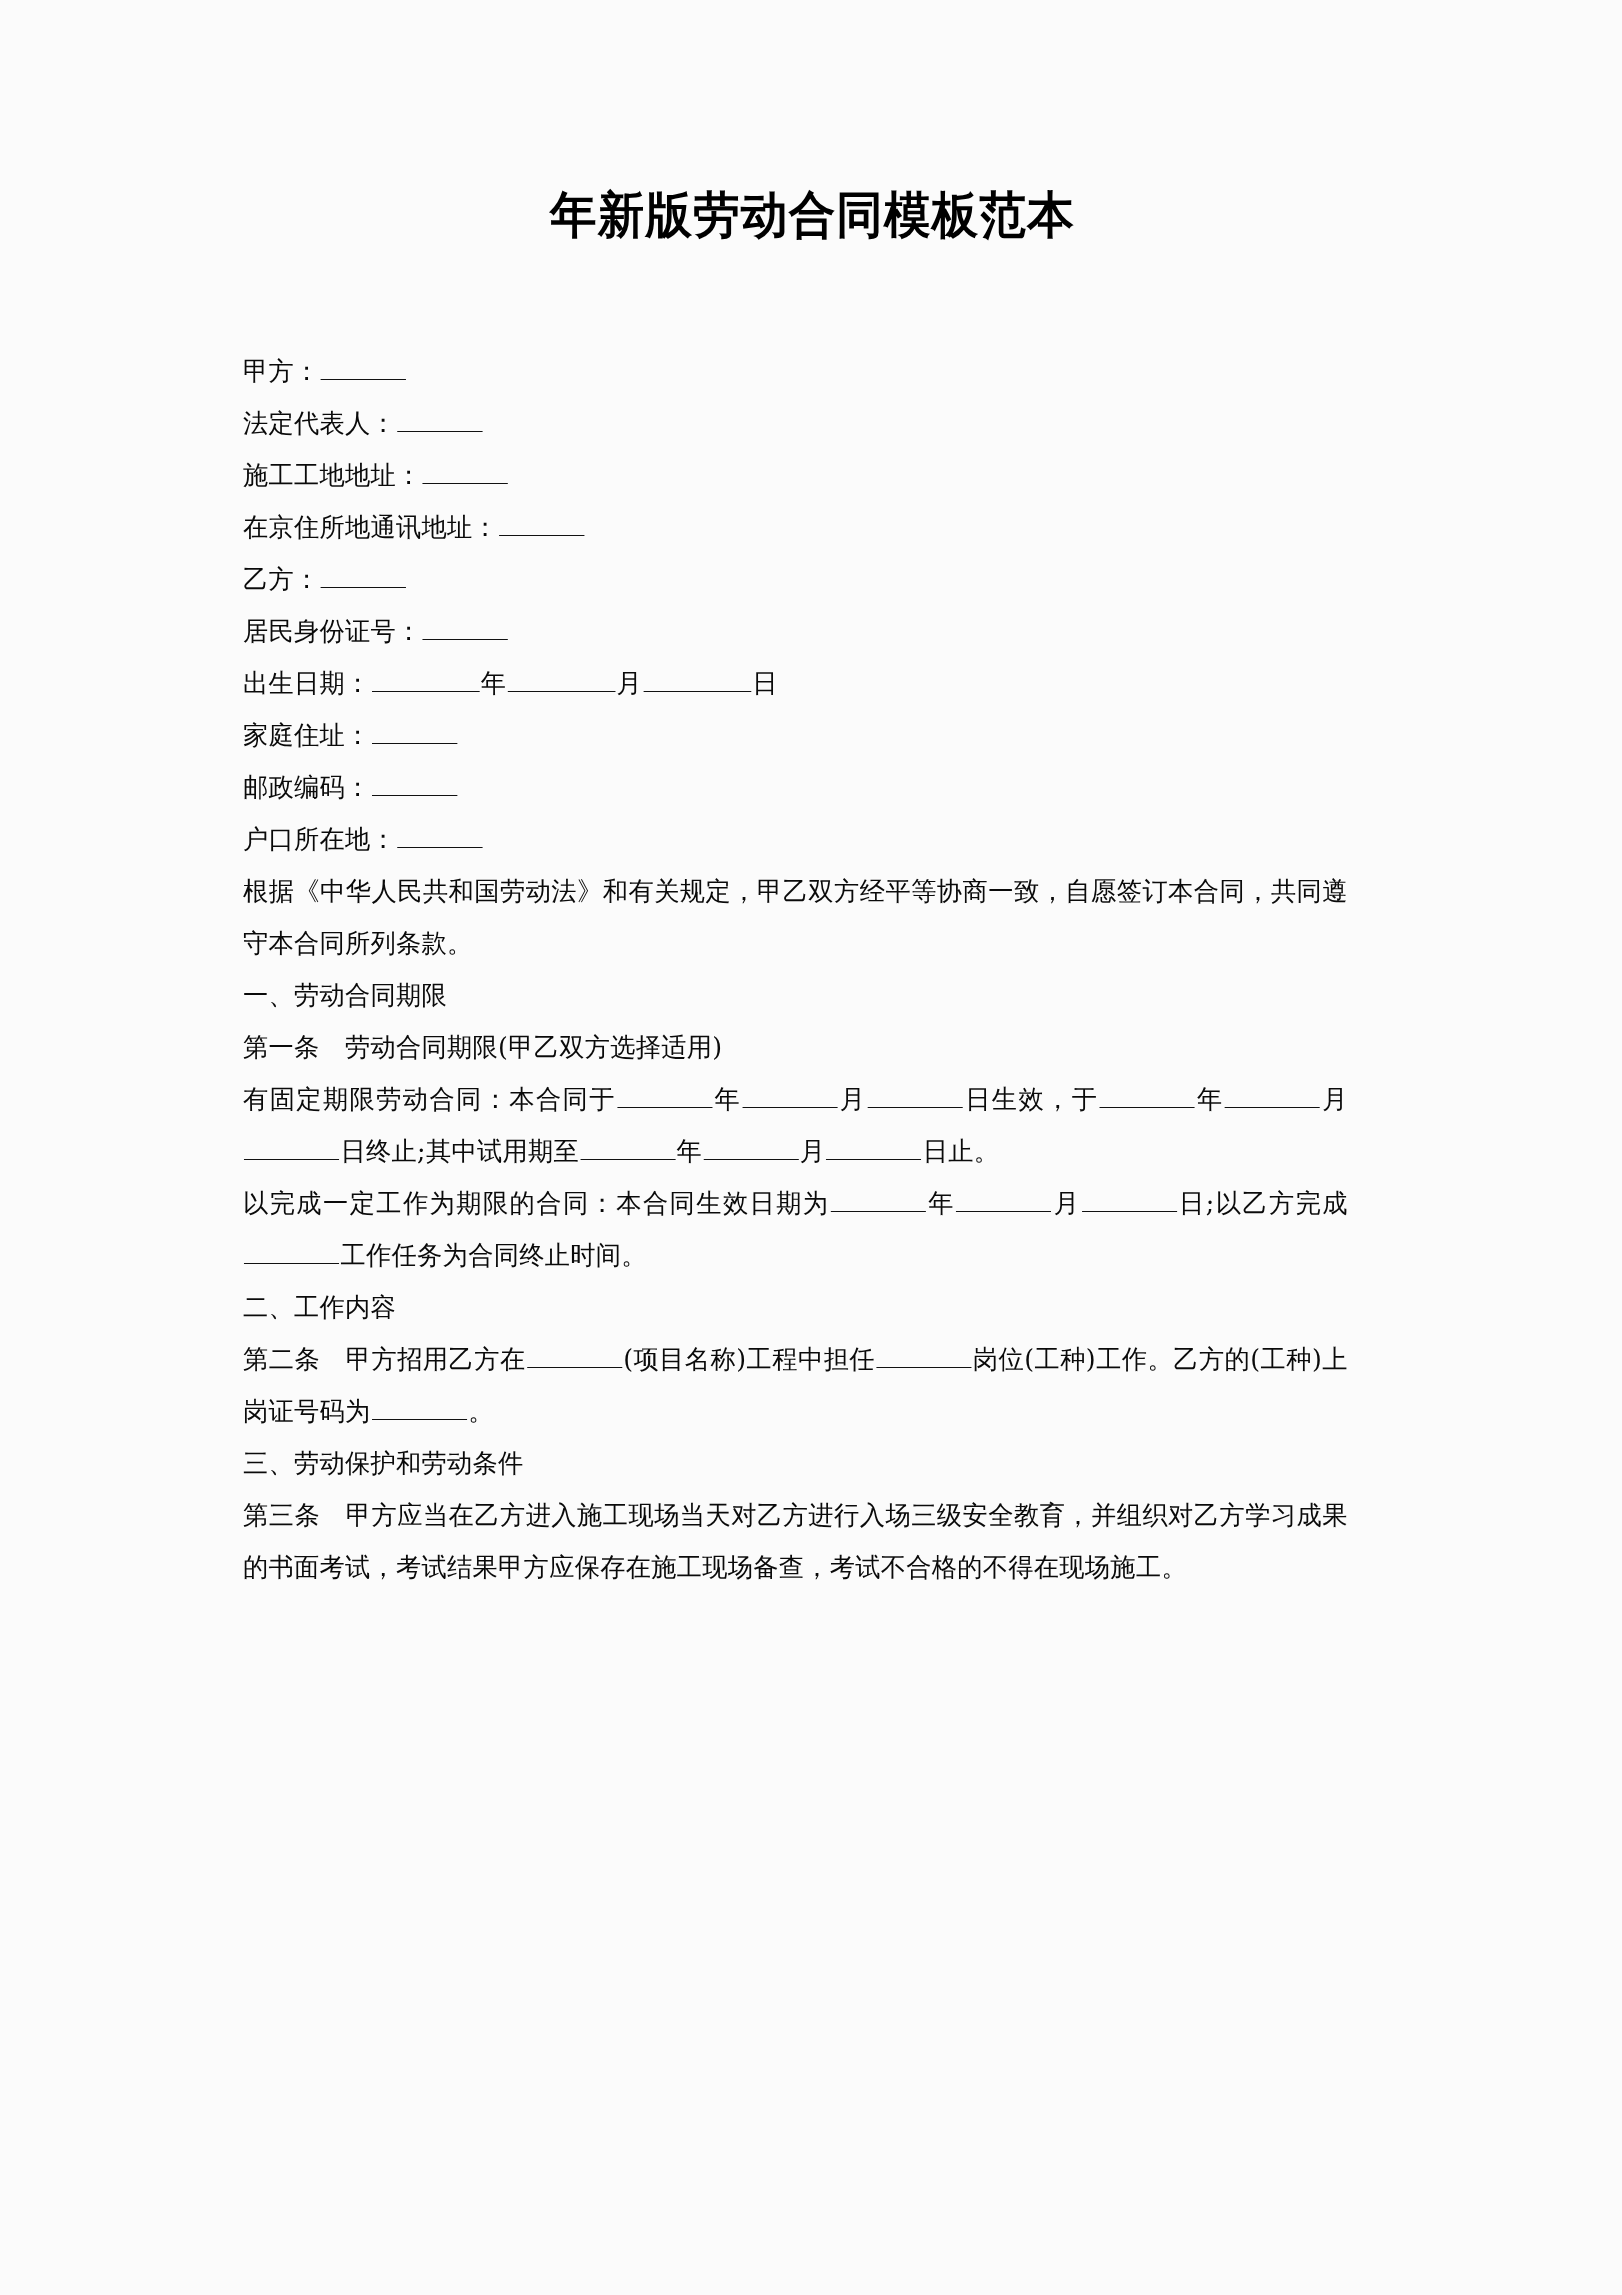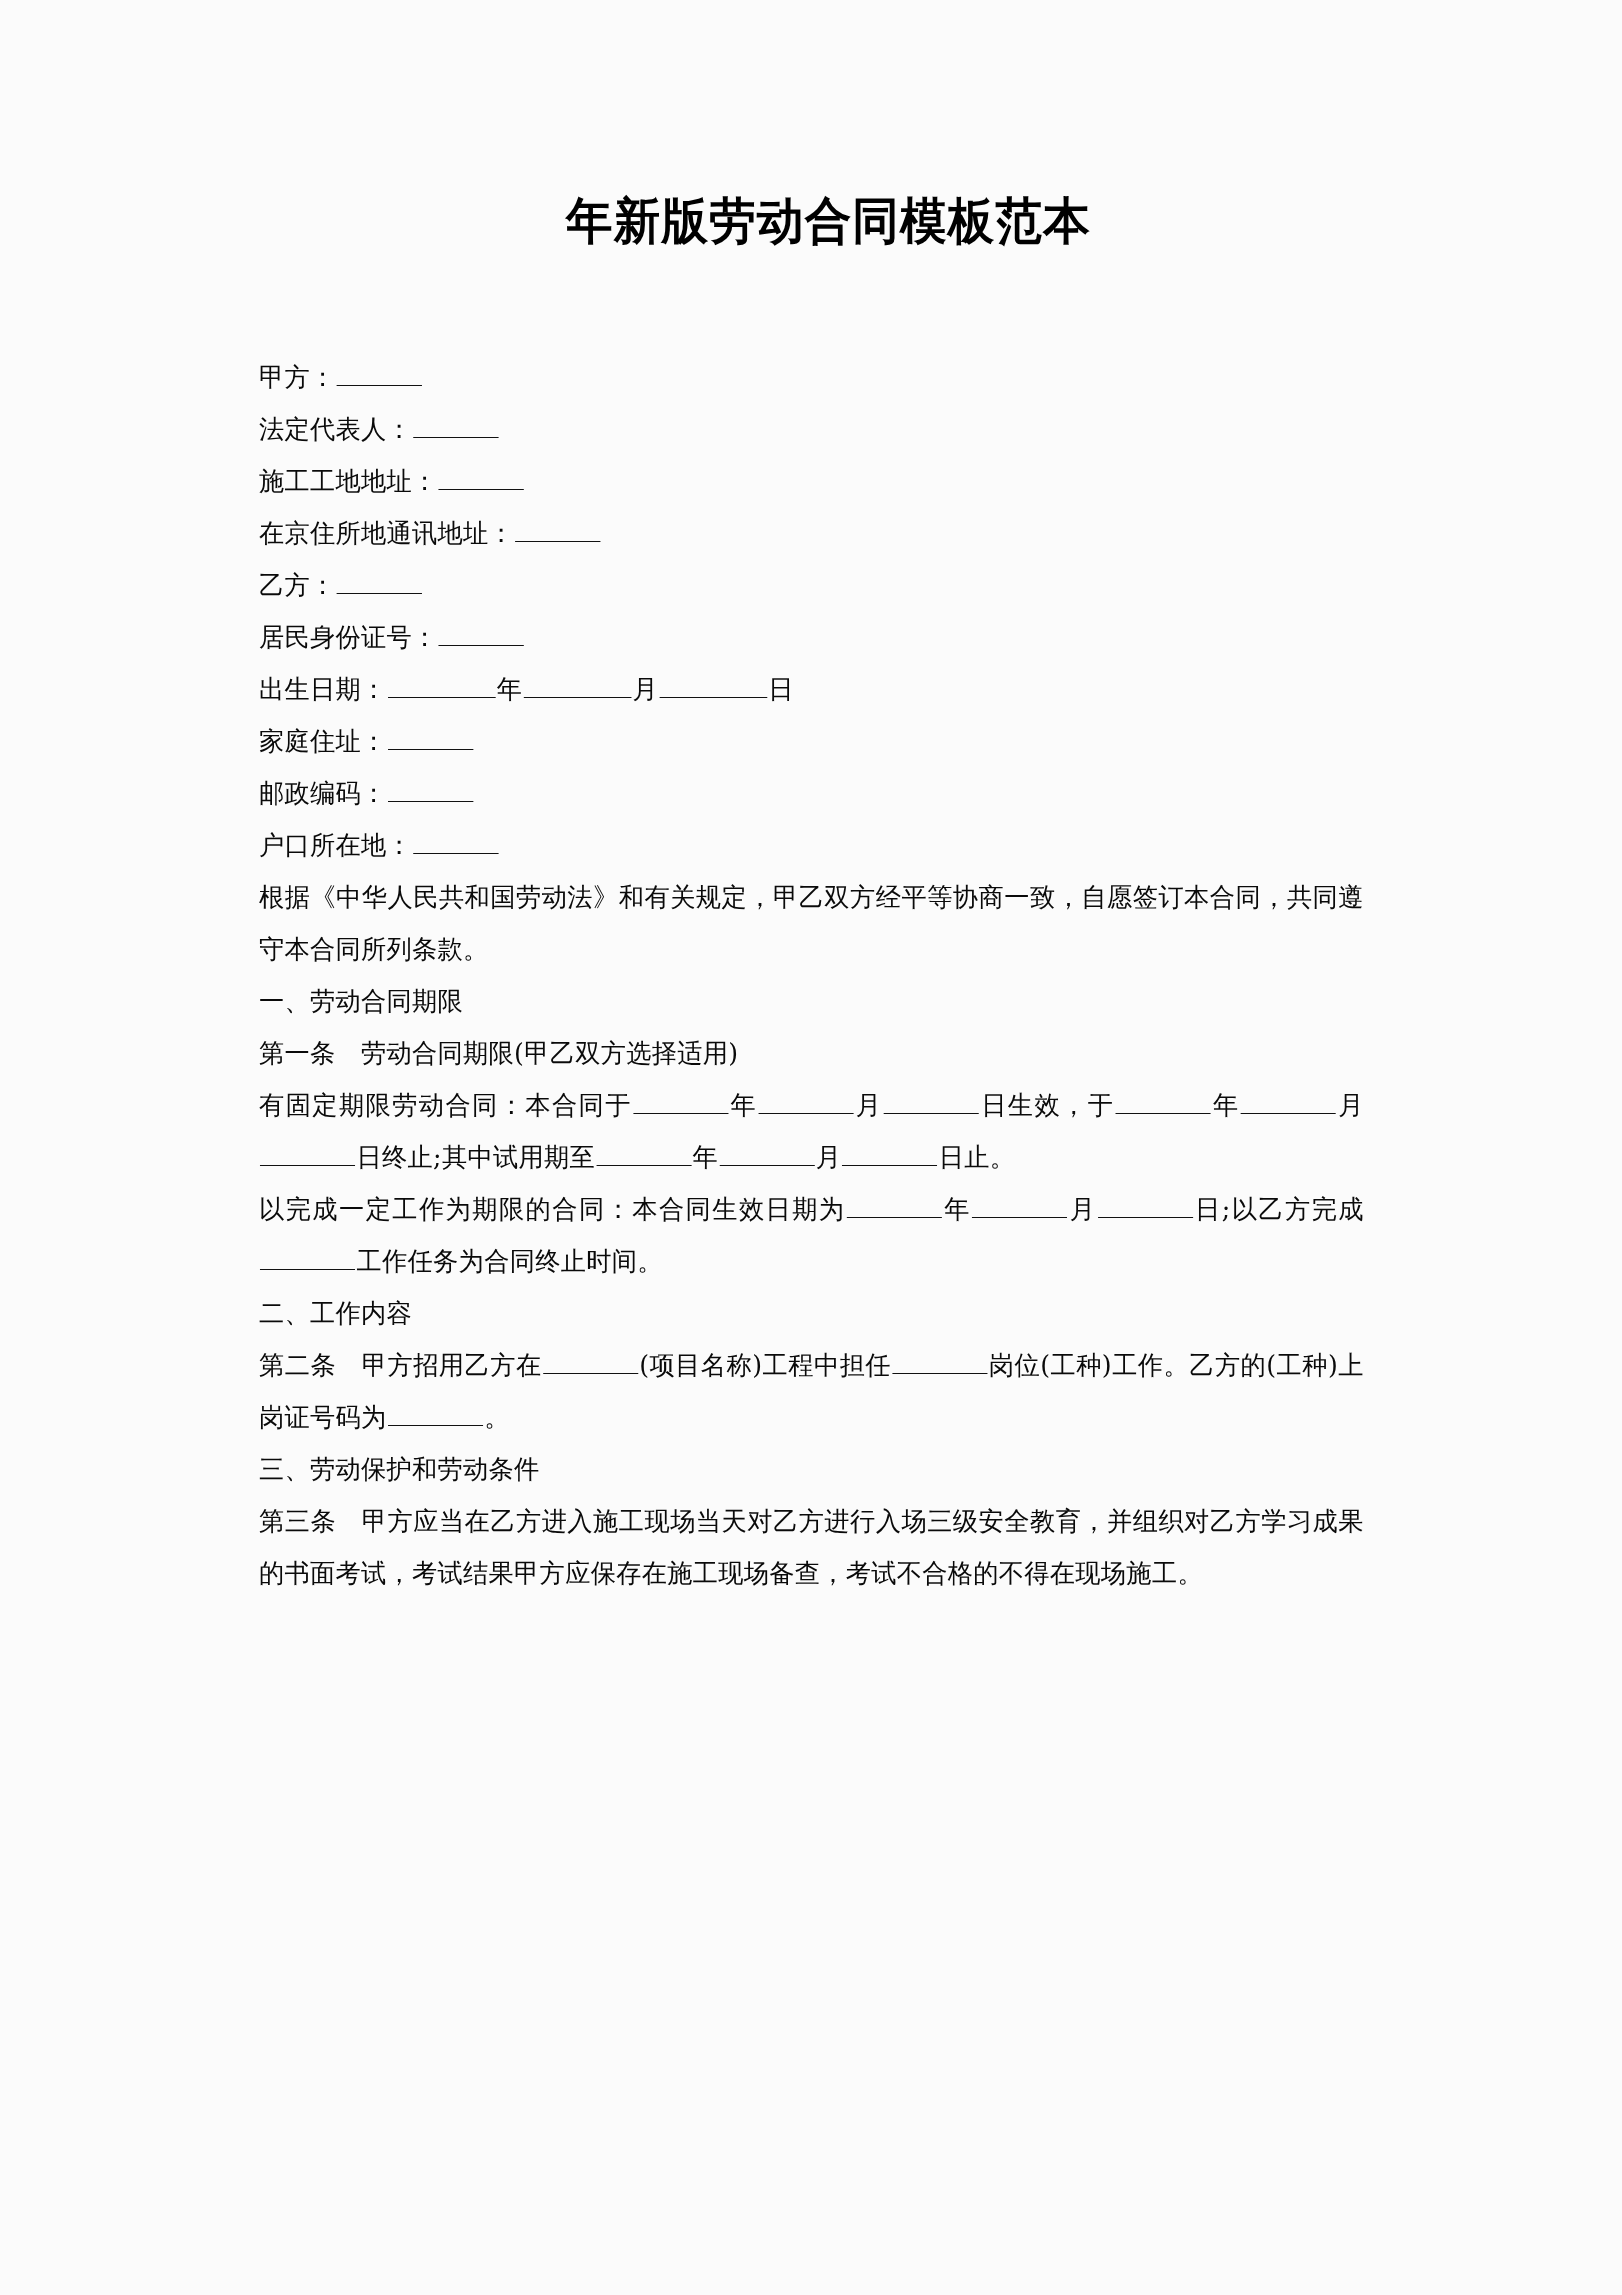--- a/index.html
+++ b/index.html
@@ -14,23 +14,22 @@
     position: relative;
     width: 1623px;
     height: 2295px;
     background: #fbfbfb;
     box-sizing: border-box;
     overflow: hidden;
   }
   .content {
     position: absolute;
     left: 243px;
-    top: 8px;
+    top: 2px;
     width: 1139px;
-    margin-left: 16px;
   }
   .doc-title {
     font-family: "DejaVu Serif", "Liberation Serif", serif;
     font-weight: bold;
     font-size: 50px;
     line-height: 1;
     color: #000000;
     text-align: center;
     margin: 0;
     padding-top: 188px;

